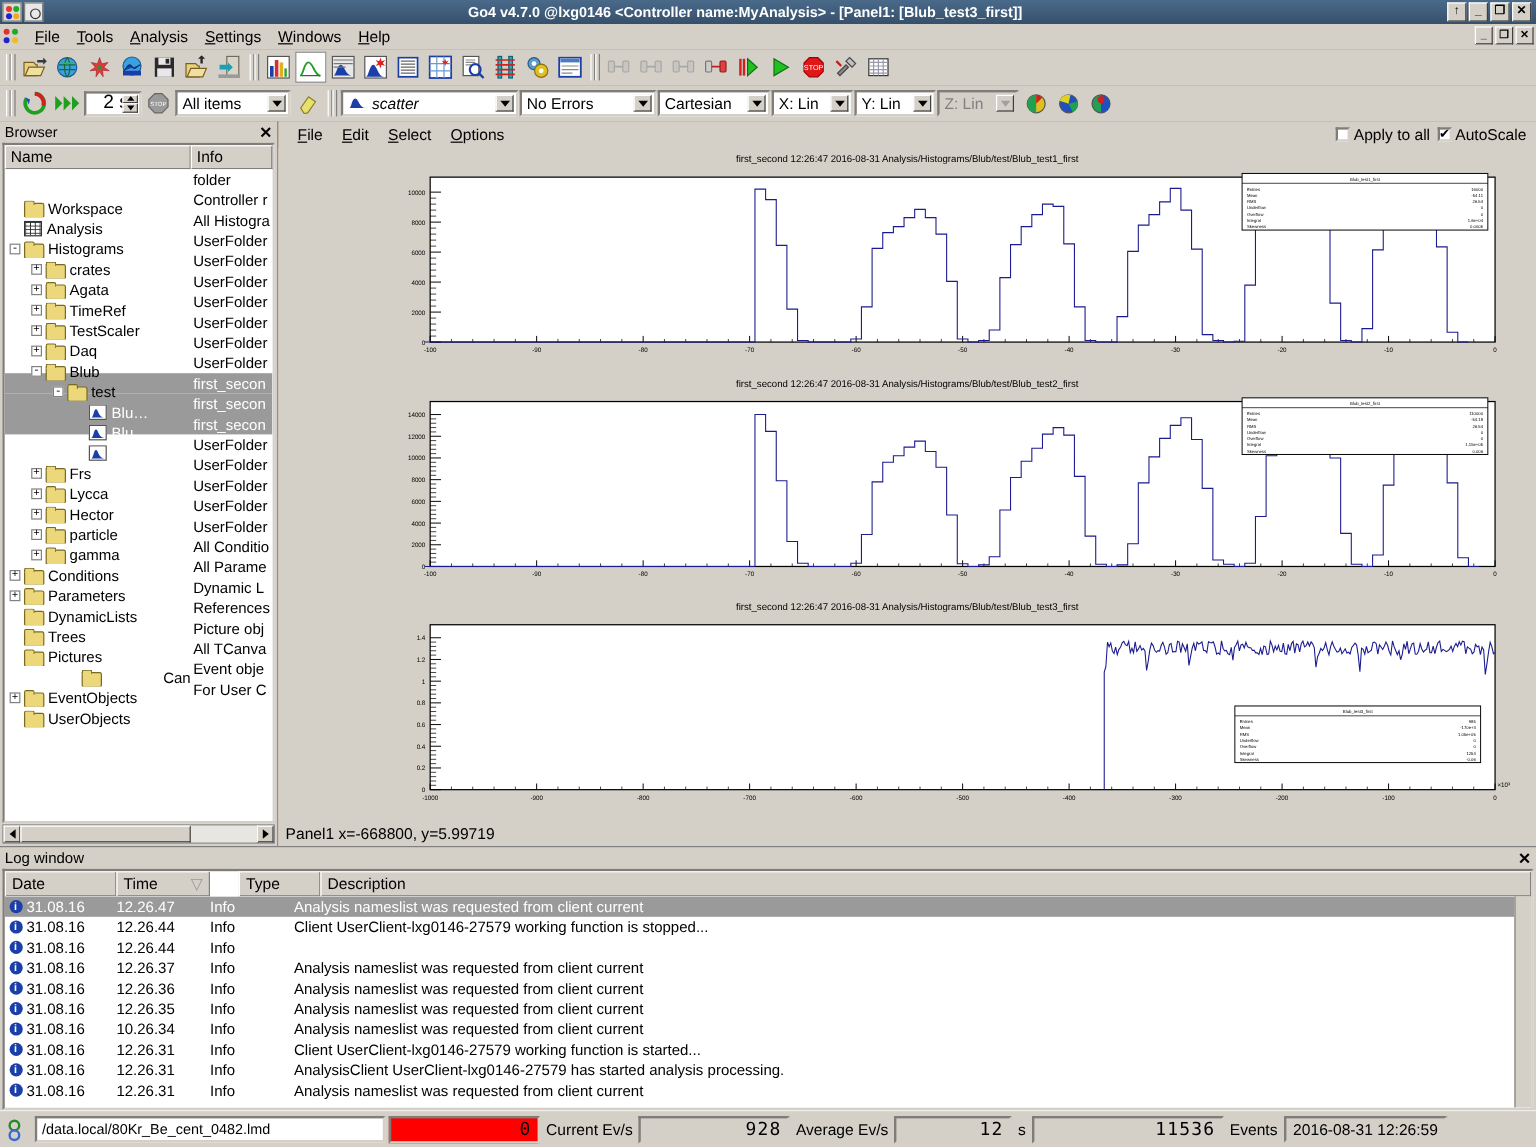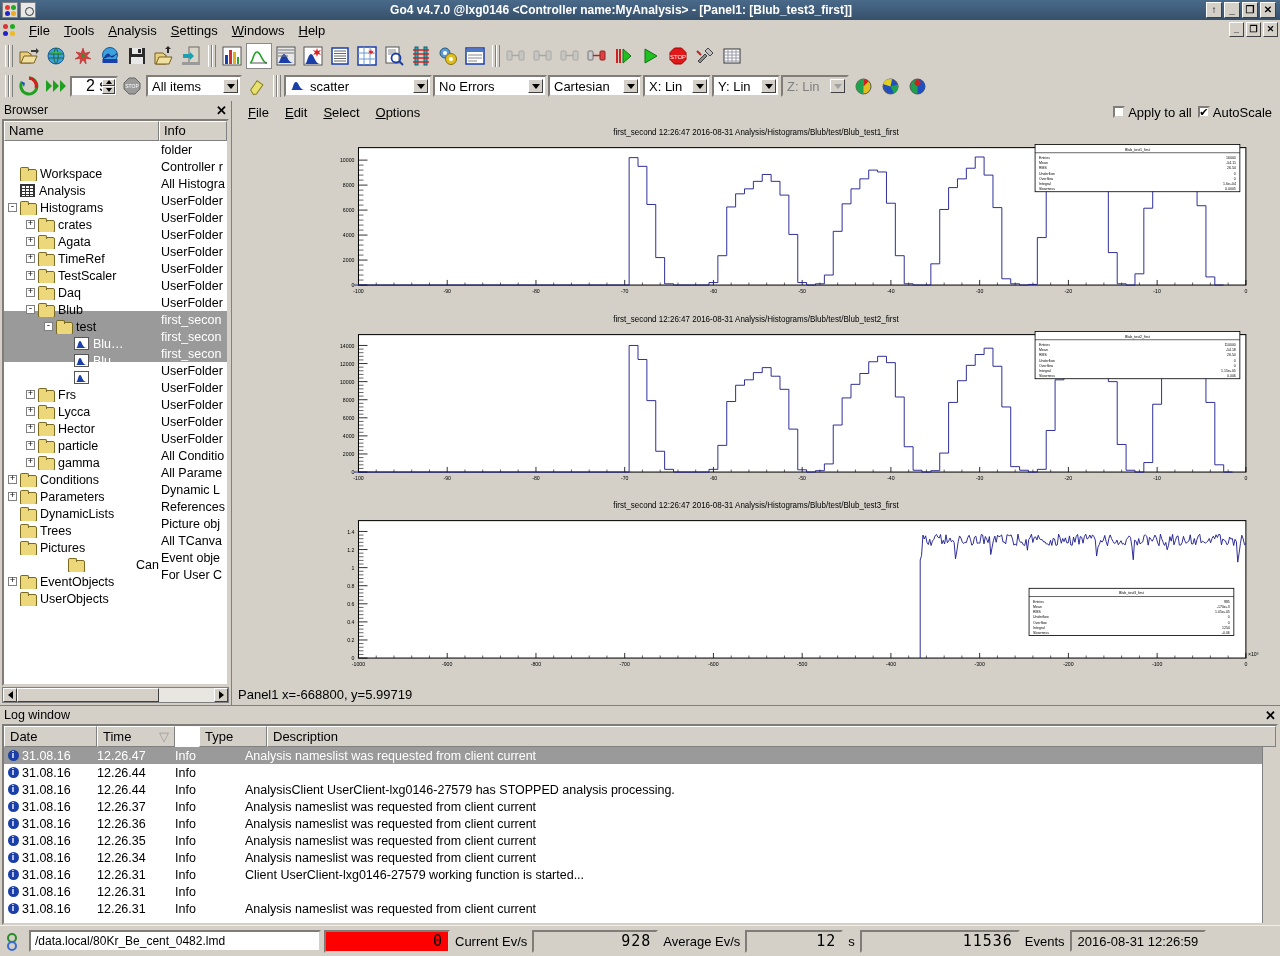--- a/index.html
+++ b/index.html
@@ -550,21 +550,21 @@
       <span class="arrow">
           <span class="tri-down"></span>
         </span>
     </div>
     <div class="tbtn">
       <svg width="20" height="18" viewBox="0 0 20 18">
           <path d="M4 12l8-8 5 5-8 8H6z" fill="#e8e070" stroke="#8a8020" transform="rotate(-10 10 9)"></path>
         </svg>
     </div>
     <span class="grip"></span>
-    <div class="combo" style="width:148px;">
+    <div class="combo" style="width:148px;font-style:italic;">
       <span>
         <svg width="16" height="13" viewBox="0 0 16 13">
             <rect width="16" height="13" fill="#fff"></rect>
             <path d="M1 12c2 0 2-8 5-8s3 8 9 8z" fill="#1b3fa8"></path>
           </svg>
       </span>
       <span>scatter</span>
       <span class="arrow">
           <span class="tri-down"></span>
         </span>
@@ -1306,29 +1306,29 @@
               <div class="lc-type">Info</div>
               <div class="lc-desc">Analysis nameslist was requested from client current</div>
             </div>
             <div class="lrow">
               <div class="lc-icon">
                 <span class="info-dot">i</span>
               </div>
               <div class="lc-date">31.08.16</div>
               <div class="lc-time">12.26.44</div>
               <div class="lc-type">Info</div>
+              <div class="lc-desc">Client UserClient-lxg0146-27579 working function is stopped...</div>
             </div>
             <div class="lrow">
               <div class="lc-icon">
                 <span class="info-dot">i</span>
               </div>
               <div class="lc-date">31.08.16</div>
               <div class="lc-time">12.26.44</div>
               <div class="lc-type">Info</div>
-              <div class="lc-desc">AnalysisClient UserClient-lxg0146-27579 has STOPPED analysis processing.</div>
             </div>
             <div class="lrow">
               <div class="lc-icon">
                 <span class="info-dot">i</span>
               </div>
               <div class="lc-date">31.08.16</div>
               <div class="lc-time">12.26.37</div>
               <div class="lc-type">Info</div>
               <div class="lc-desc">Analysis nameslist was requested from client current</div>
             </div>
@@ -1348,40 +1348,41 @@
               <div class="lc-date">31.08.16</div>
               <div class="lc-time">12.26.35</div>
               <div class="lc-type">Info</div>
               <div class="lc-desc">Analysis nameslist was requested from client current</div>
             </div>
             <div class="lrow">
               <div class="lc-icon">
                 <span class="info-dot">i</span>
               </div>
               <div class="lc-date">31.08.16</div>
-              <div class="lc-time">12.26.34</div>
+              <div class="lc-time">10.26.34</div>
               <div class="lc-type">Info</div>
               <div class="lc-desc">Analysis nameslist was requested from client current</div>
             </div>
             <div class="lrow">
               <div class="lc-icon">
                 <span class="info-dot">i</span>
               </div>
               <div class="lc-date">31.08.16</div>
               <div class="lc-time">12.26.31</div>
               <div class="lc-type">Info</div>
               <div class="lc-desc">Client UserClient-lxg0146-27579 working function is started...</div>
             </div>
             <div class="lrow">
               <div class="lc-icon">
                 <span class="info-dot">i</span>
               </div>
               <div class="lc-date">31.08.16</div>
               <div class="lc-time">12.26.31</div>
               <div class="lc-type">Info</div>
+              <div class="lc-desc">AnalysisClient UserClient-lxg0146-27579 has started analysis processing.</div>
             </div>
             <div class="lrow">
               <div class="lc-icon">
                 <span class="info-dot">i</span>
               </div>
               <div class="lc-date">31.08.16</div>
               <div class="lc-time">12.26.31</div>
               <div class="lc-type">Info</div>
               <div class="lc-desc">Analysis nameslist was requested from client current</div>
             </div>

